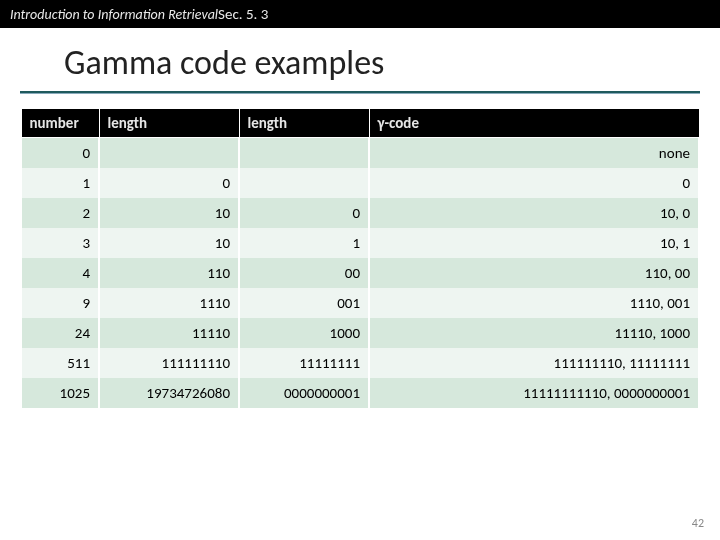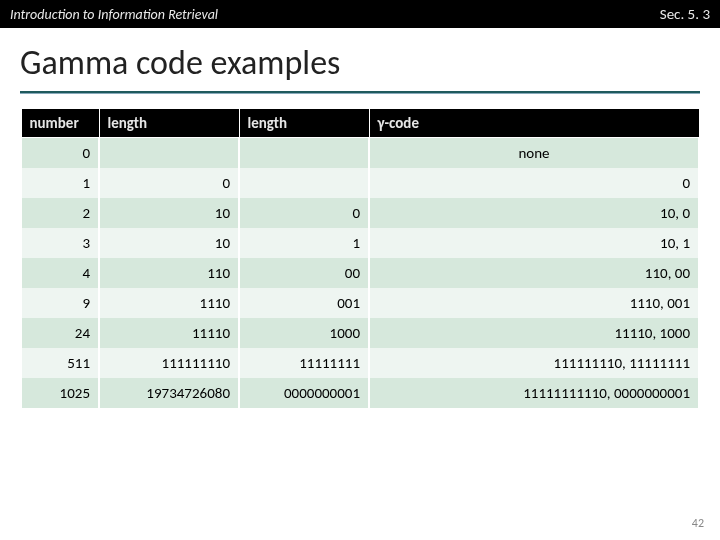--- a/index.html
+++ b/index.html
@@ -1,33 +1,33 @@
 <!DOCTYPE html>
 <html><head>
 <meta charset="utf-8">
 <style>
   * { margin: 0; padding: 0; box-sizing: border-box; }
   html, body { width: 720px; height: 540px; font-family: Calibri, Arial, sans-serif; background: #fff; overflow: hidden; }
   .slide { width: 720px; height: 540px; position: relative; }
-  .topbar { width: 100%; height: 28px; background: #000; color: #fff; display: flex; align-items: center; justify-content: space-between; padding: 0 10px; }
+  .topbar { width: 100%; height: 28px; background: #000; color: #fff; display: flex; align-items: center; padding: 0 10px; }
   .topbar-left { font-style: italic; font-size: 14px; color: #e8e8e8; }
   .topbar-right { font-size: 15px; color: #e8e8e8; }
-  .title { font-size: 34px; font-weight: 400; color: #222; padding: 14px 20px 8px 20px; }
+  .title { font-size: 34px; font-weight: 400; color: #222; padding: 14px 20px 8px 20px; margin-left: 44px; }
   .rule { margin: 0 20px 14px 20px; border: none; border-top: 2px solid #1f5a5d; border-bottom: 1px solid #8ab; height:0; }
   .tablewrap { padding: 0 20px; }
   table { width: 100%; border-collapse: collapse; table-layout: fixed; }
   col.c1 { width: 78px; }
   col.c2 { width: 140px; }
   col.c3 { width: 130px; }
   col.c4 { width: auto; }
   thead th { background: #000; color: #e5e5e5; font-weight: 700; font-size: 15px; text-align: left; padding: 5px 8px; border: 1px solid #fff; }
   tbody td { font-size: 15px; padding: 6px 8px; text-align: right; border-left: 2px solid #fff; border-right: 2px solid #fff; }
   tbody tr:nth-child(odd) td { background: #d6e8dc; }
   tbody tr:nth-child(even) td { background: #eef5f1; }
-  .none { text-align: center; }
+  .none { text-align: right; }
   .pagenum { position: absolute; right: 16px; bottom: 10px; font-size: 12px; color: #888; }
 </style>
 </head>
 <body>
 
 <div class="slide">
   <div class="topbar">
     <div class="topbar-left">Introduction to Information Retrieval</div>
     <div class="topbar-right">Sec. 5. 3</div>
   </div>

